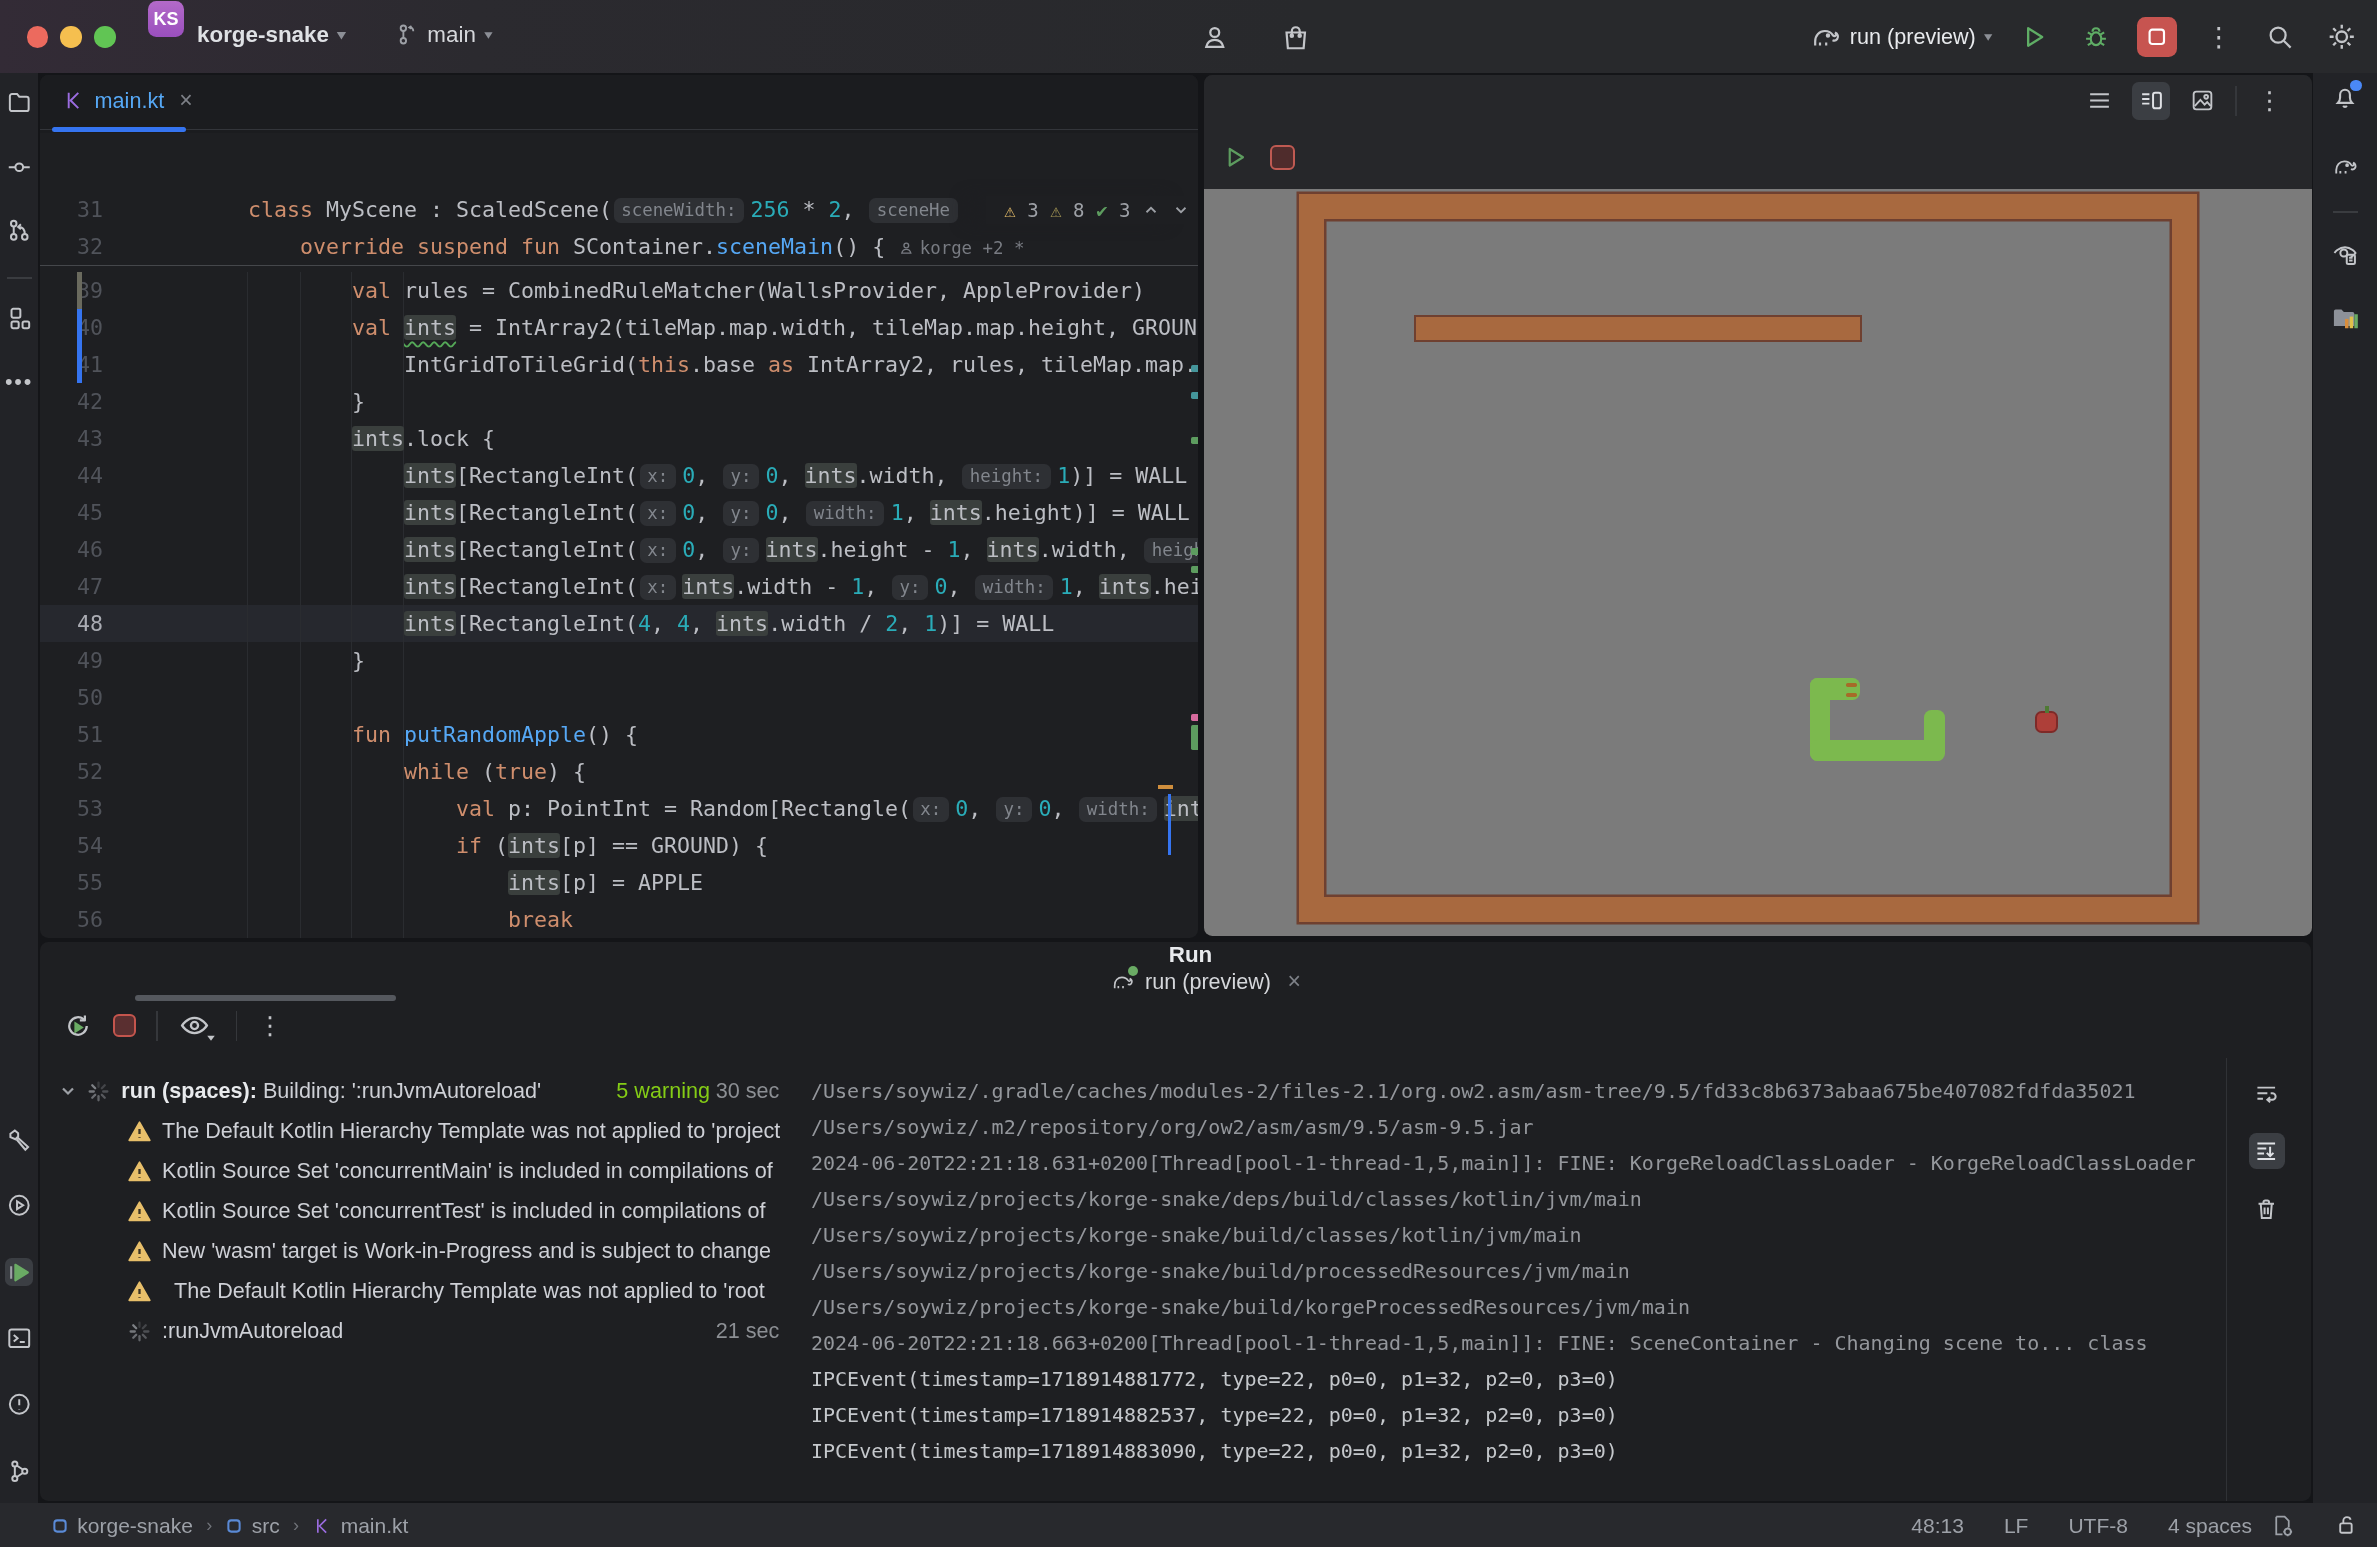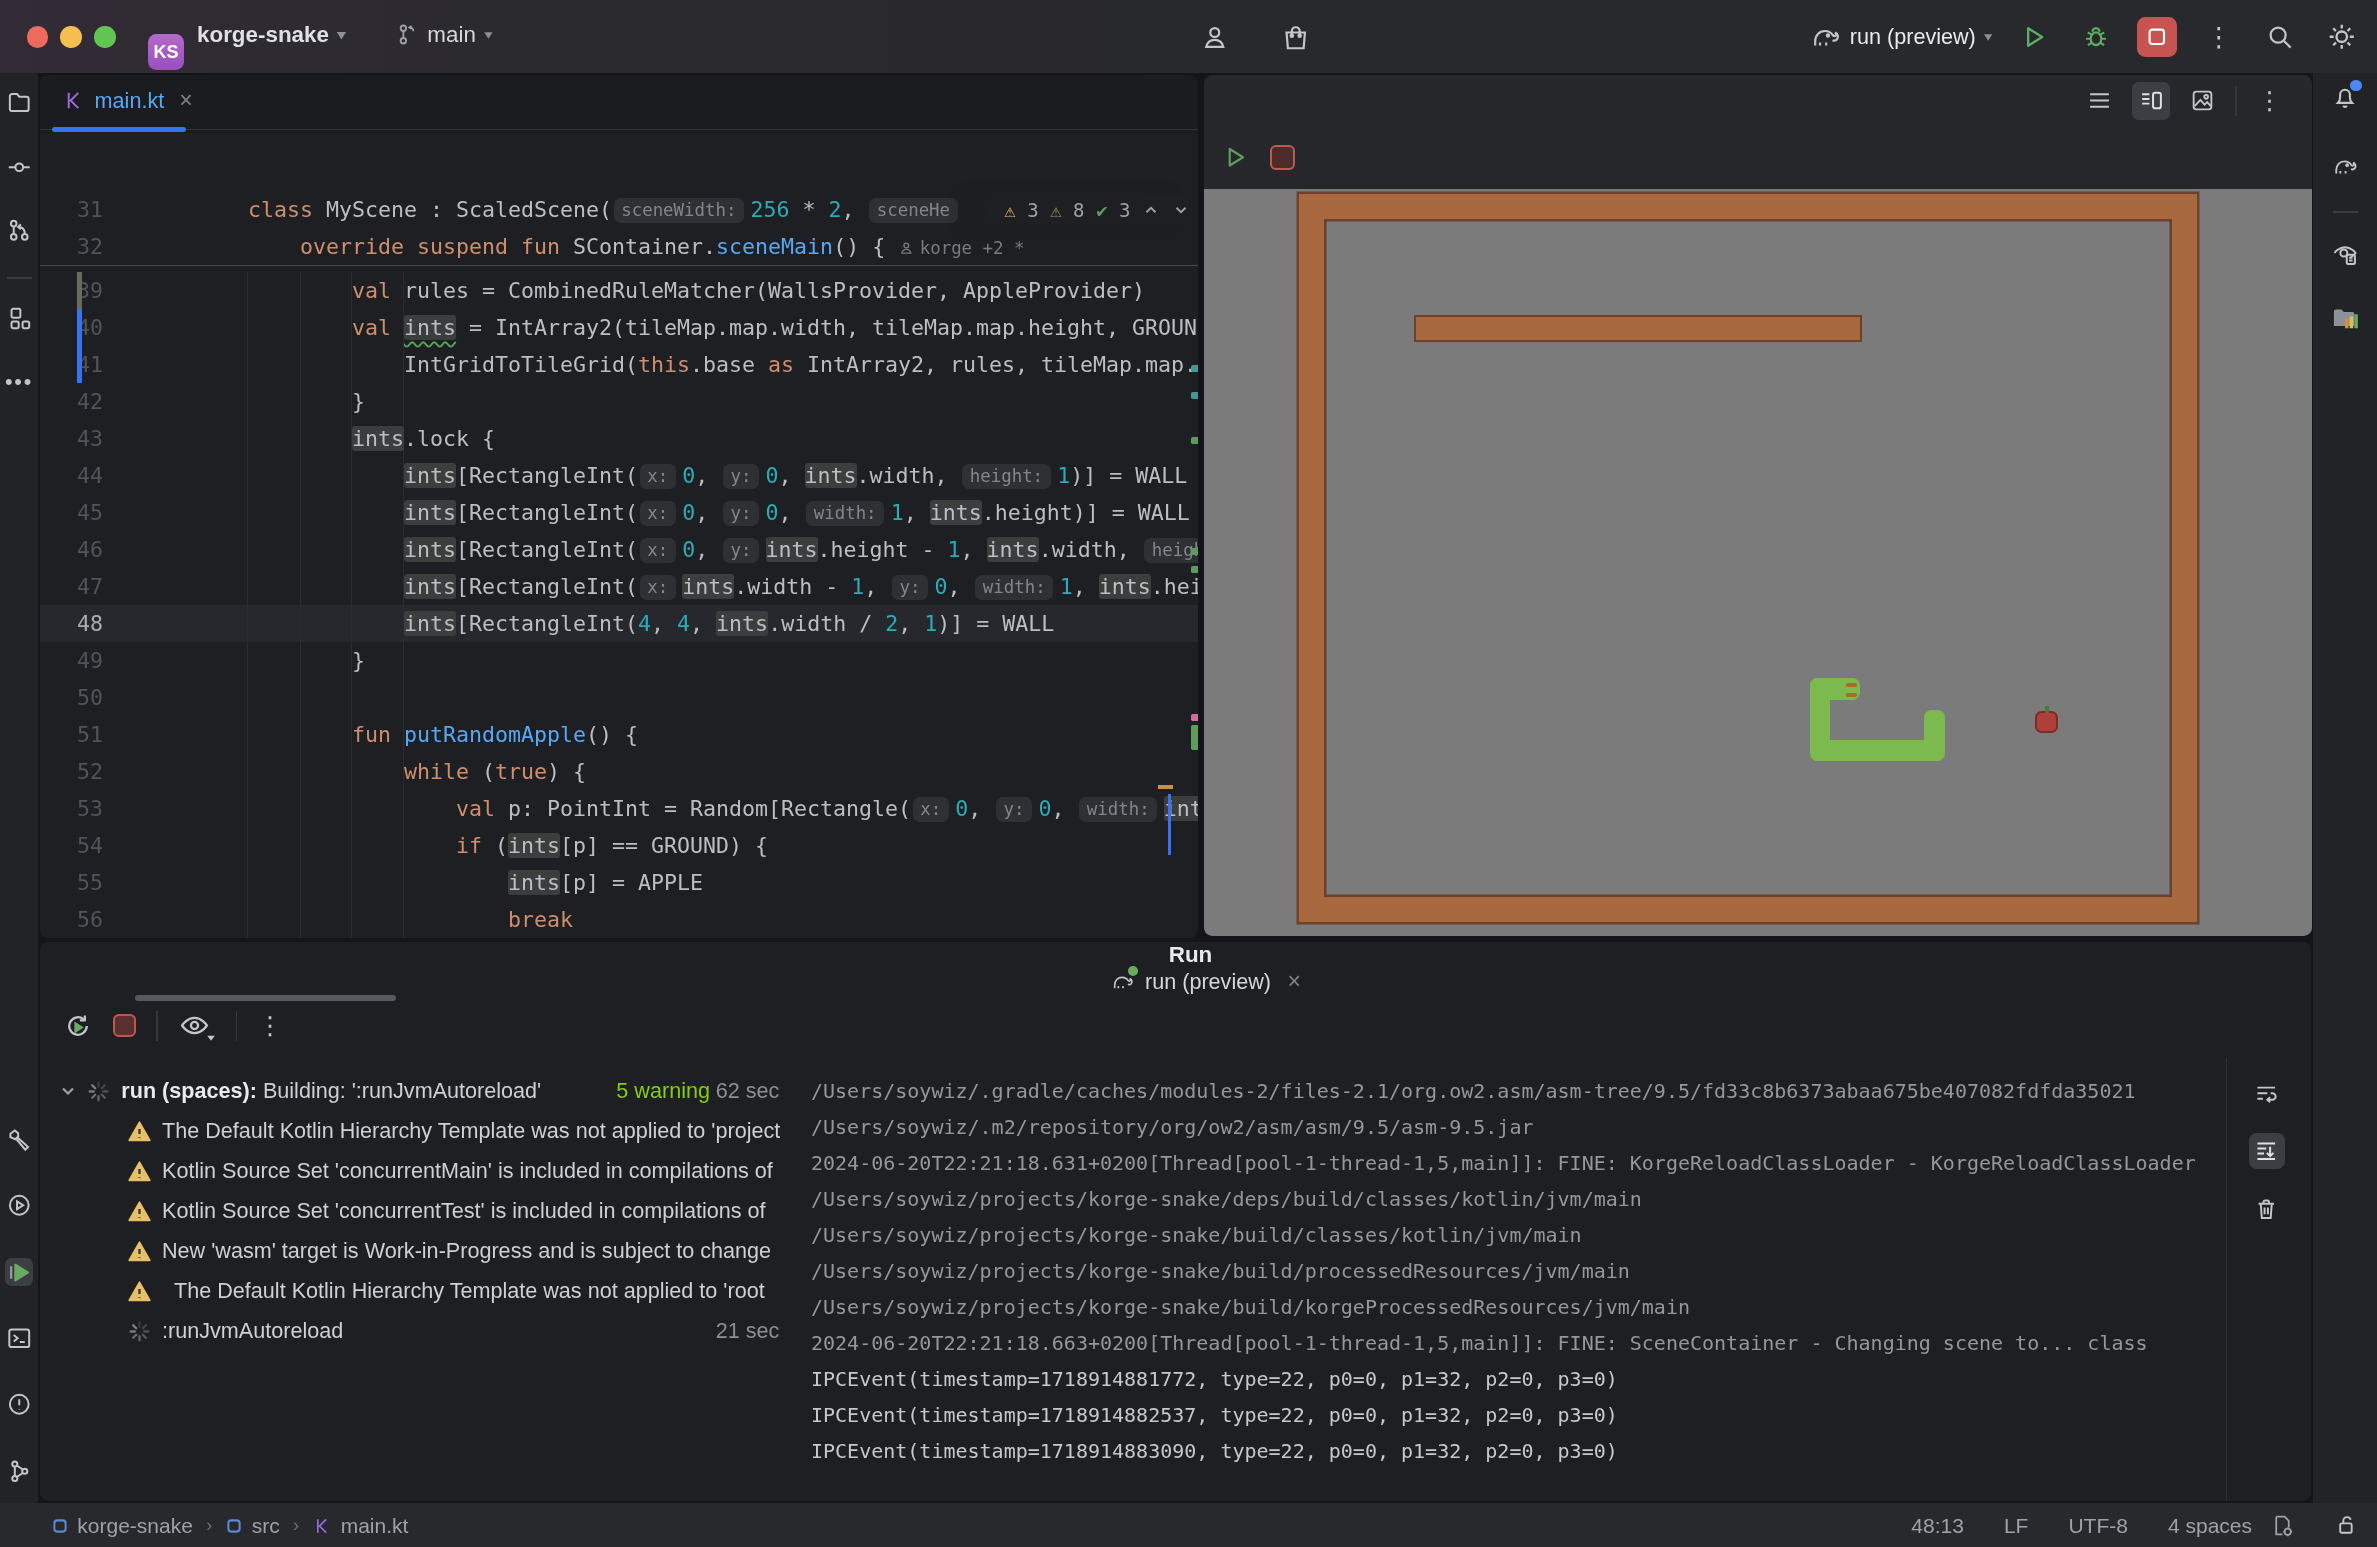--- a/index.html
+++ b/index.html
@@ -7,21 +7,21 @@
   body { font-family:"Liberation Sans", sans-serif; color:#bcbec4; }
   .window { position:relative; width:2377px; height:1548px; background:#141518; }
 
   
   .titlebar { position:absolute; left:0; top:0; width:2377px; height:73px;
     background:linear-gradient(90deg,#332b36 0%, #2b2a2f 20%, #28292c 55%, #28292c 100%);
     display:flex; align-items:center; }
   .traffic { position:absolute; left:26.5px; top:26px; display:flex; gap:12.4px; }
   .traffic span { width:21.6px; height:21.6px; border-radius:50%; display:block; }
   .t-red{background:#ec6a5e;} .t-yellow{background:#f5bf4f;} .t-green{background:#61c554;}
-  .proj-chip { position:absolute; left:148px; top:34px; width:36px; height:36px; border-radius:8.3px;
+  .proj-chip { position:absolute; left:148px; top:1px; width:36px; height:36px; border-radius:8.3px;
     background:linear-gradient(180deg,#b36ac8,#9a4fbe); color:#fff; font-weight:bold; font-size:18px;
     display:flex; align-items:center; justify-content:center; }
   .tb-item { display:flex; align-items:center; gap:8.3px; color:#dfe1e5; font-size:22.4px; font-weight:600; }
   .proj-name { position:absolute; left:197px; top:21.6px; }
   .branch { position:absolute; left:394px; top:21.6px; font-weight:400; color:#d5d7db; }
   .chev { color:#8c8f96; font-size:16.6px; transform:scaleY(.8); }
   .tb-center { position:absolute; left:1195px; top:18px; display:flex; gap:41px; }
   .tb-right { position:absolute; right:15px; top:16.6px; display:flex; align-items:center; gap:21.6px; }
   .runconf { display:flex; align-items:center; gap:8.3px; color:#e8eaed; font-size:21.6px; }
   .icon-btn { display:flex; align-items:center; justify-content:center; width:40px; height:40px; border-radius:8.3px; }
@@ -474,21 +474,21 @@
                 <line x1="12" y1="3.5" x2="12" y2="7.5" opacity="0.43" transform="rotate(90 12 12)"></line>
                 <line x1="12" y1="3.5" x2="12" y2="7.5" opacity="0.52" transform="rotate(135 12 12)"></line>
                 <line x1="12" y1="3.5" x2="12" y2="7.5" opacity="0.61" transform="rotate(180 12 12)"></line>
                 <line x1="12" y1="3.5" x2="12" y2="7.5" opacity="0.7" transform="rotate(225 12 12)"></line>
                 <line x1="12" y1="3.5" x2="12" y2="7.5" opacity="0.79" transform="rotate(270 12 12)"></line>
                 <line x1="12" y1="3.5" x2="12" y2="7.5" opacity="0.88" transform="rotate(315 12 12)"></line>
               </svg>
             </span>
             <span style="margin-left:10px;overflow:hidden;white-space:nowrap;"><span class="bold">run (spaces):</span><span> Building: ':runJvmAutoreload'</span></span>
             <span class="meta">5 warning</span>
-            <span class="time">62 sec</span>
+            <span class="time">30 sec</span>
           </div>
           <div class="tree-row">
             <span style="margin-left:87px;display:flex;">
               <svg width="25" height="25" viewBox="0 0 24 24">
                 <path d="M12 3L22 20.5H2z" fill="#e8bf6a" stroke="#e8bf6a" stroke-width="1.5" stroke-linejoin="round"></path>
                 <path d="M12 9.5v5M12 17.2v.8" stroke="#3b3325" stroke-width="2.2"></path>
               </svg>
             </span>
             <span style="margin-left:10px;overflow:hidden;white-space:nowrap;"><span>The Default Kotlin Hierarchy Template was not applied to 'project</span></span>
           </div>

